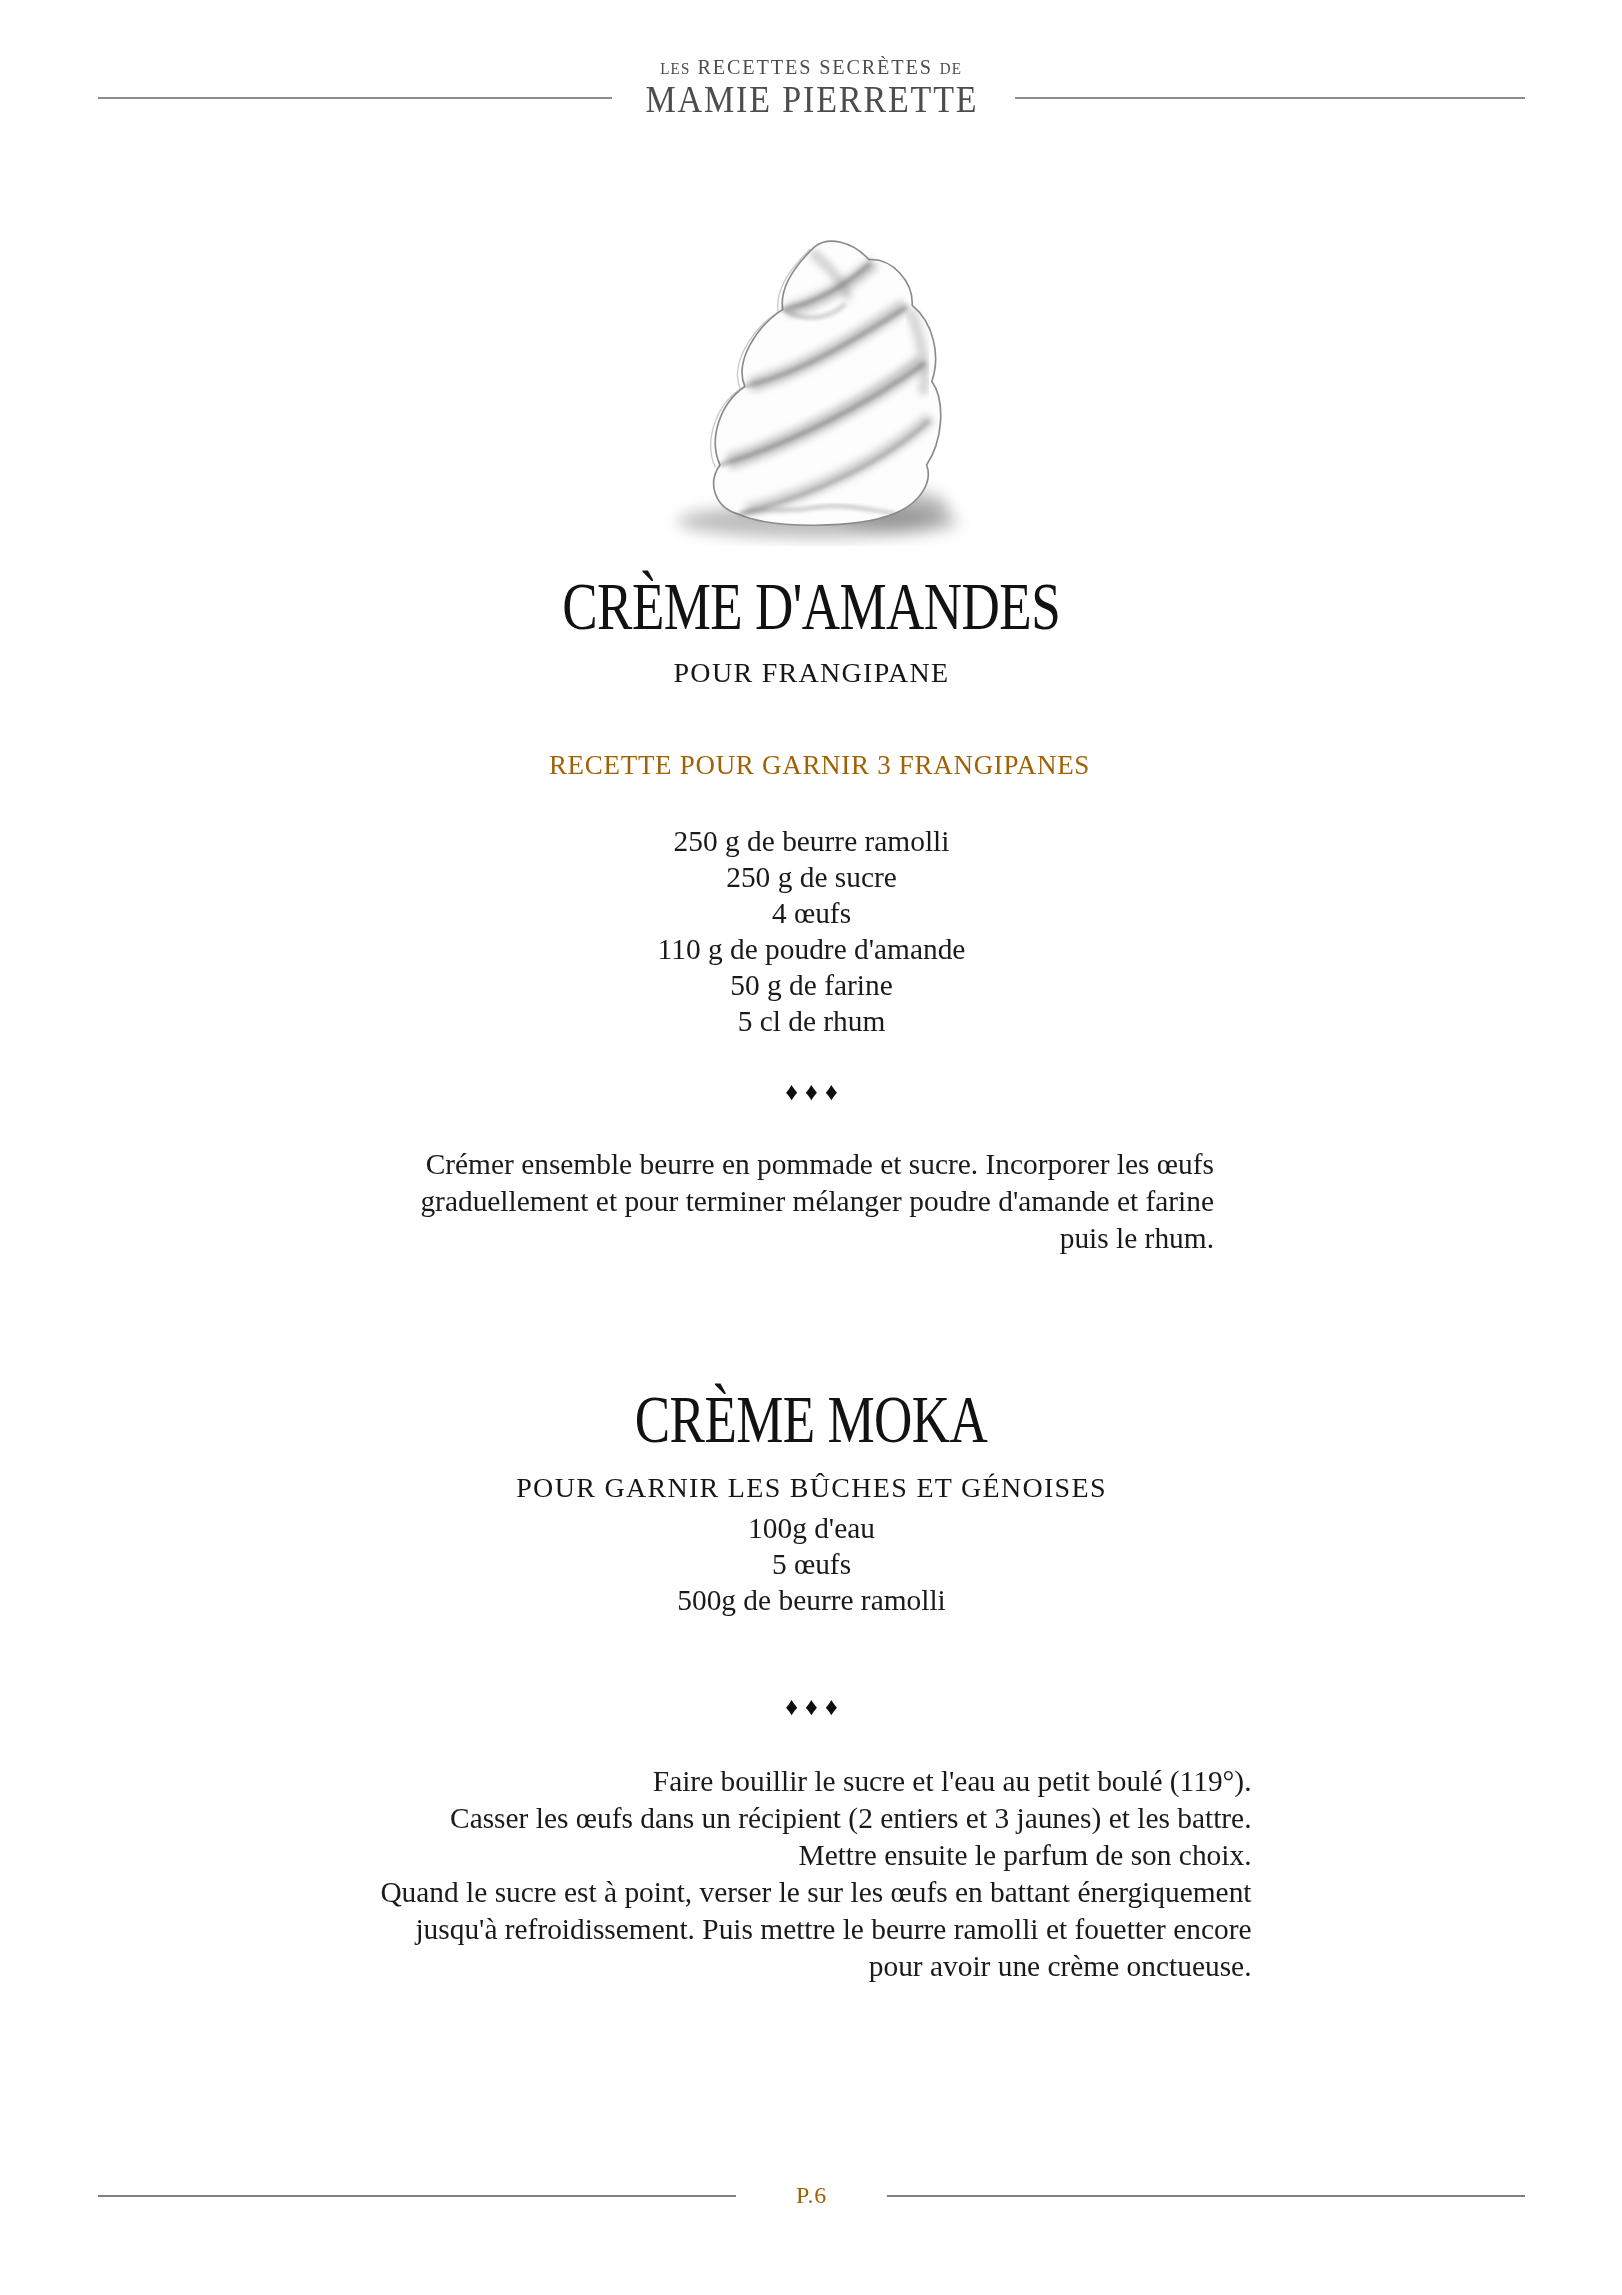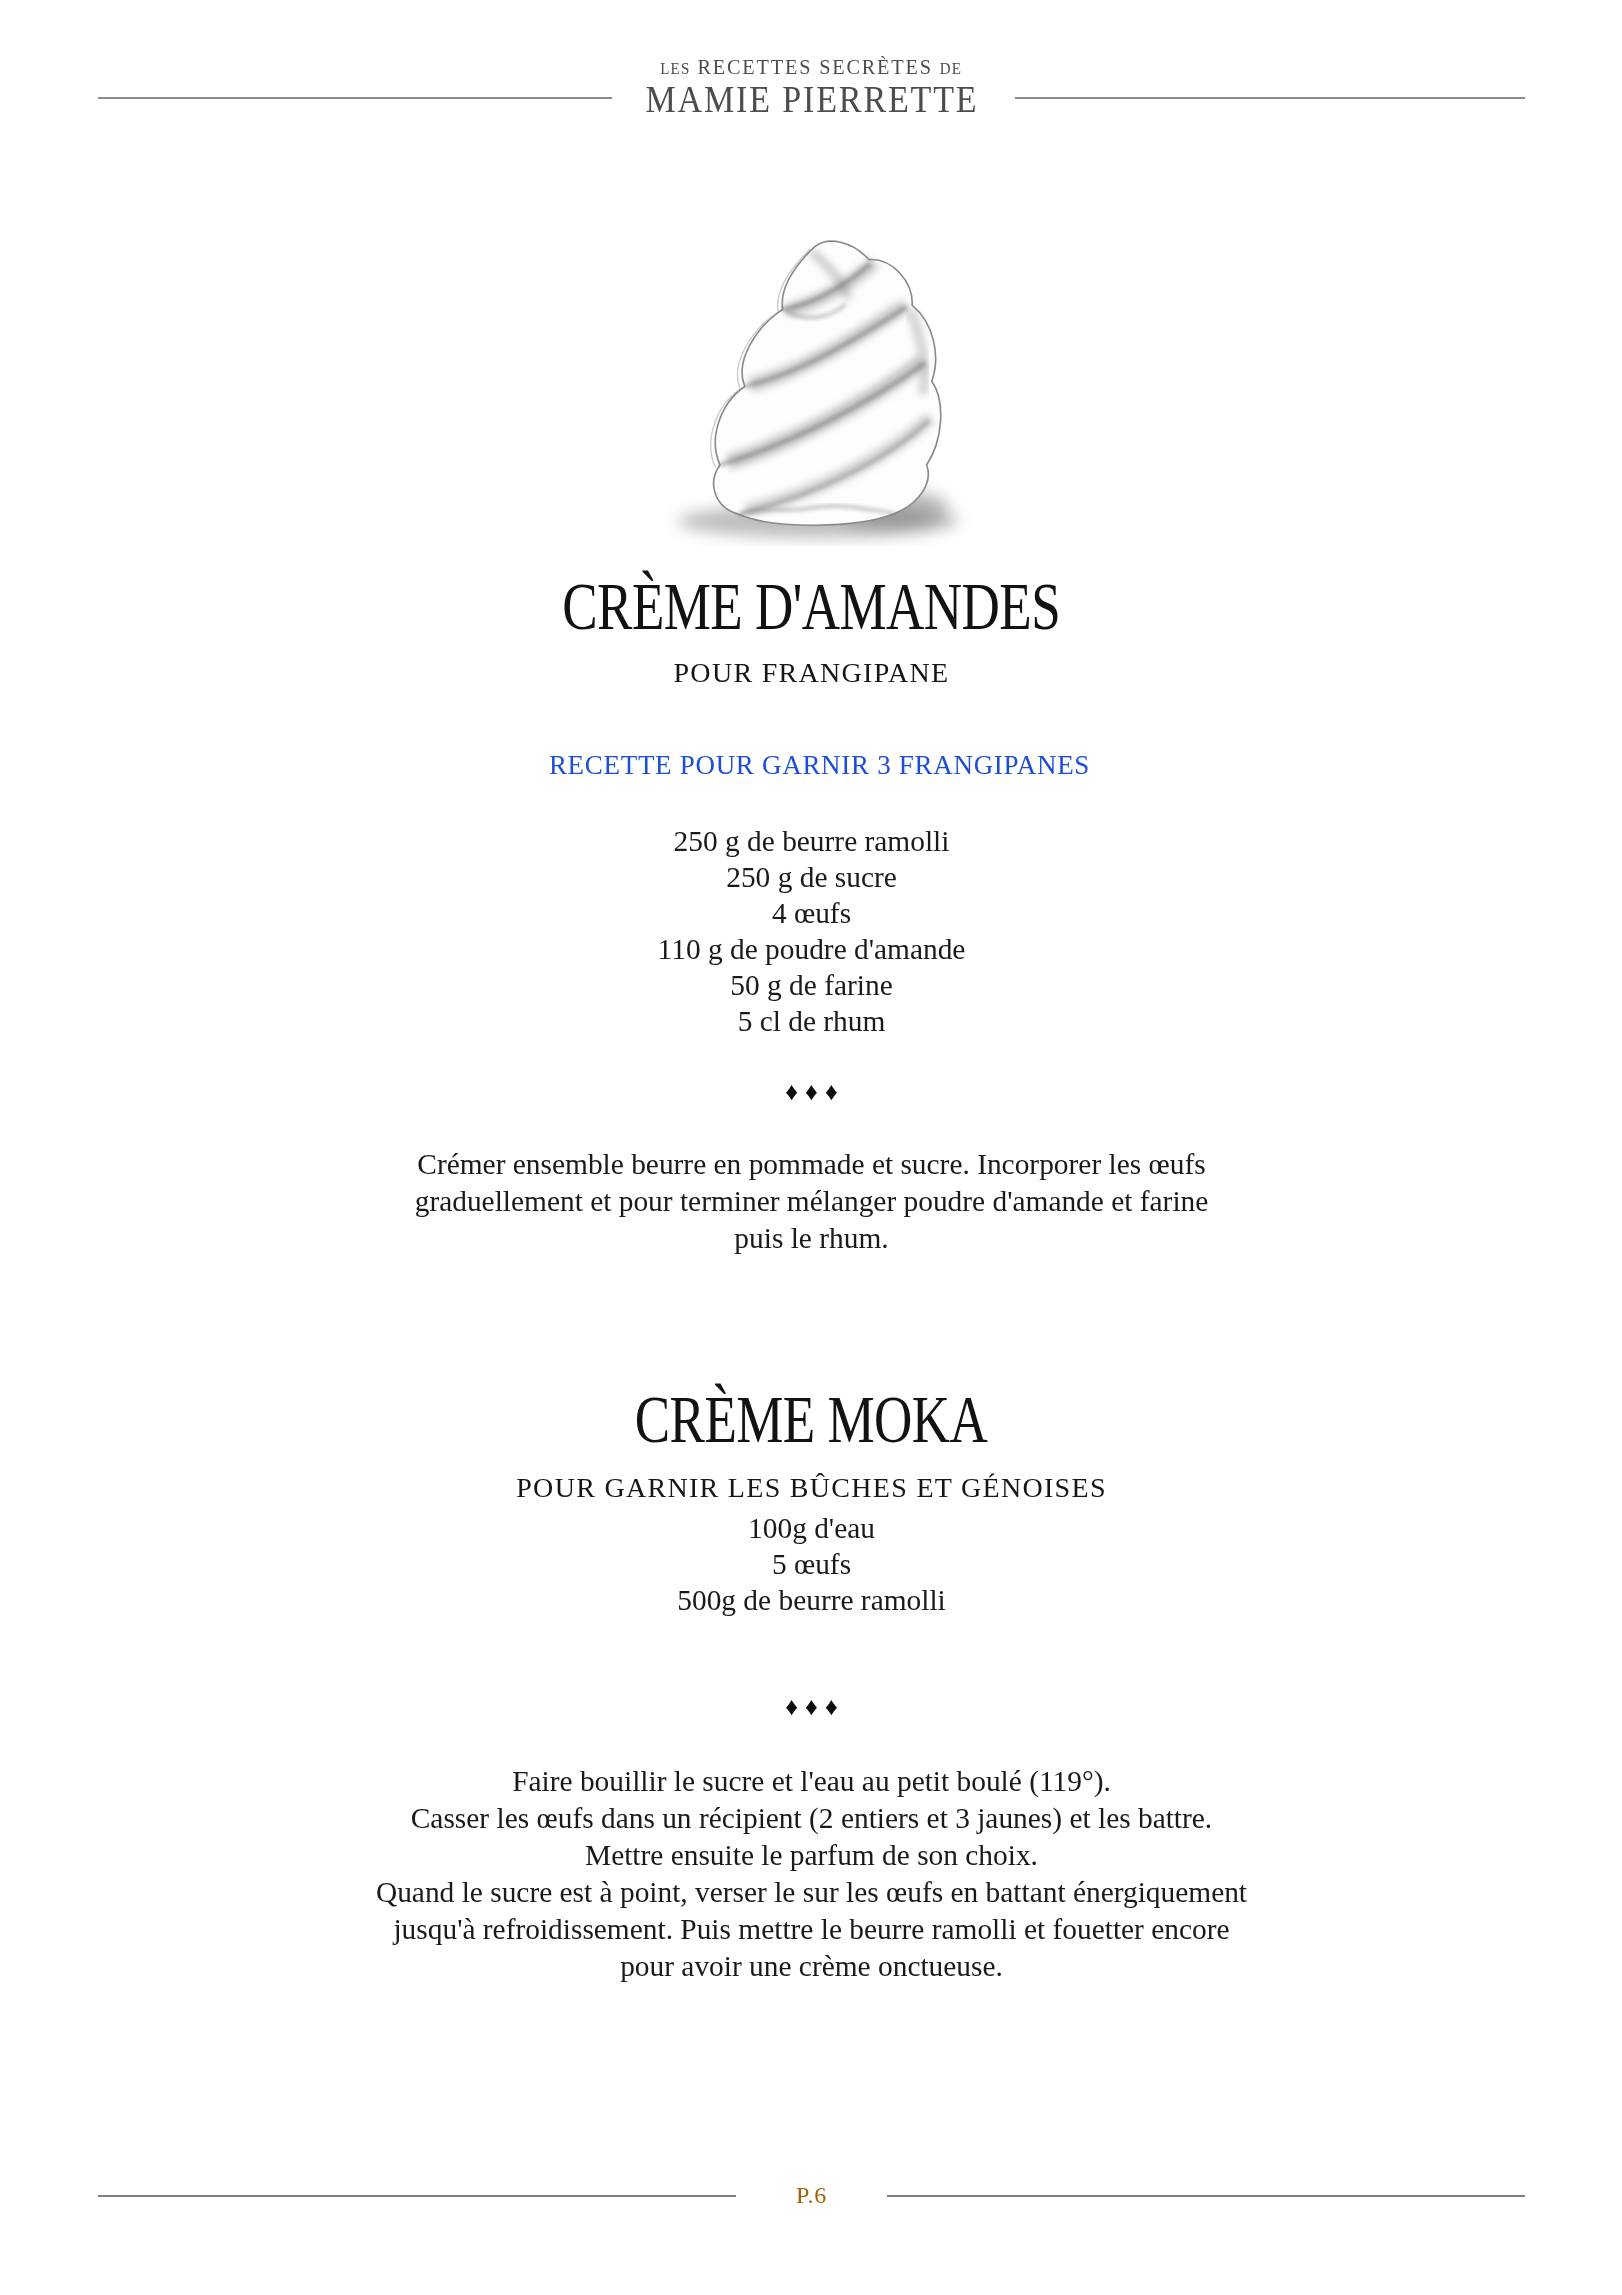--- a/index.html
+++ b/index.html
@@ -26,24 +26,24 @@
   .brand .squeeze { display: inline-block; transform: scaleX(0.92); }
 
   
   .illustration { top: 206px; margin: 0; }
   .illustration svg { display: inline-block; }
 
   
   .title { top: 0; font-weight: 400; margin: 0; font-size: 68px; line-height: 1; color: #121212; }
   .title .squeeze { display: inline-block; transform: scaleX(0.78); letter-spacing: -0.7px; }
   .subtitle { font-weight: 400; margin: 0; font-size: 28px; letter-spacing: 1.3px; color: #161616; }
-  .yield { font-size: 27px; letter-spacing: 0.7px; color: #1d4ed8; padding-left: 16px; }
+  .yield { font-size: 27px; letter-spacing: 0.7px; color: #a16207; padding-left: 16px; }
   .ingredients { font-size: 29.4px; line-height: 36px; }
   .separator { font-size: 25px; letter-spacing: 7.2px; text-indent: 7.2px; color: #0d0d0d; }
-  .instructions { margin: 0 auto; font-size: 29.4px; line-height: 37px; }
+  .instructions { margin: 0 auto; font-size: 29.4px; line-height: 37px; text-align: right; }
 
   
   .title-1    { top: 572px; }
   .subtitle-1 { top: 657px; }
   .yield-1    { top: 750px; }
   .ingredients-1 { top: 823px; }
   .separator-1   { top: 1078px; }
   .instructions-1 { top: 1146px; max-width: 805px; }
 
   

